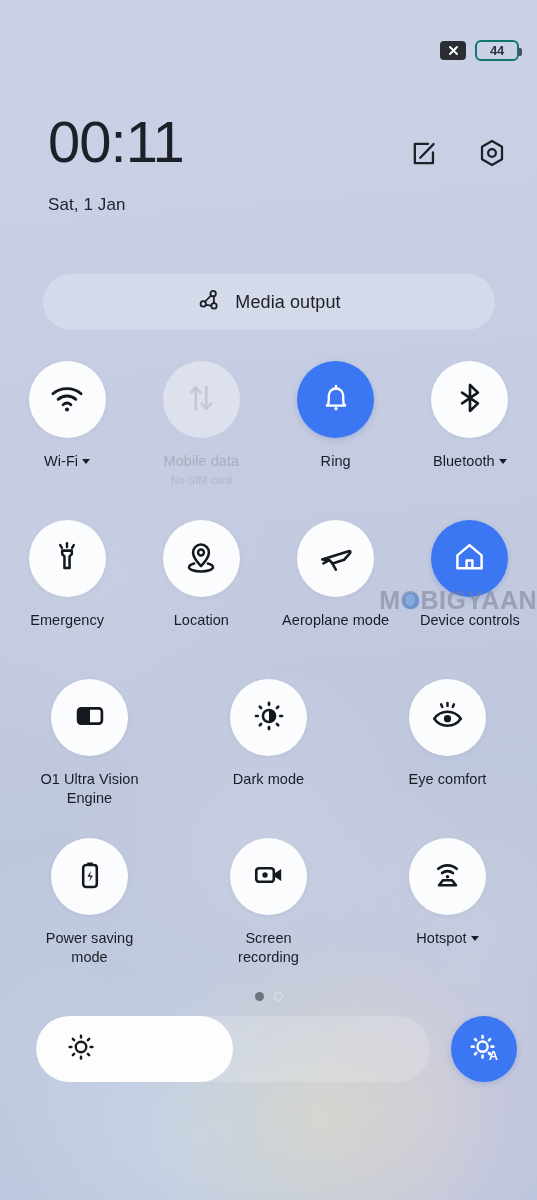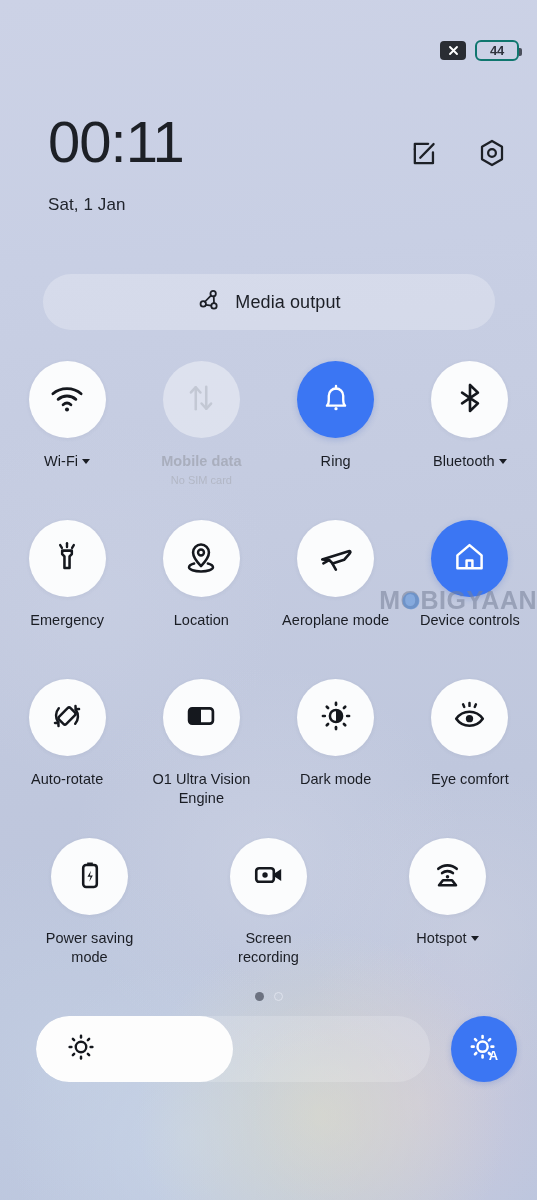--- a/index.html
+++ b/index.html
@@ -177,21 +177,21 @@
   }
   .tlabel {
     margin-top: 14px;
     font-size: 14.5px;
     color: #1a1d24;
     text-align: center;
     line-height: 1.28;
     letter-spacing: 0.05px;
     max-width: 110px;
   }
-  .tlabel.muted { color: #a9aebd; font-weight: bold; }
+  .tlabel.muted { color: #a9aebd; }
   .tsub {
     margin-top: 3px;
     font-size: 11px;
     color: #b2b7c5;
     text-align: center;
   }
   .caret {
     display: inline-block;
     width: 0; height: 0;
     margin-left: 4px;
@@ -444,34 +444,20 @@
               <path d="M3.7 11.2 L12 4.2 L20.3 11.2 V20 H3.7 Z" stroke="#ffffff" stroke-width="1.7" stroke-linejoin="round"></path>
               <path d="M10 20 V14.8 H14 V20" stroke="#ffffff" stroke-width="1.7" stroke-linejoin="round"></path>
             </svg>
           </span>
         </div>
         <div class="tlabel">Device controls</div>
       </div>
     </div>
 
     <div class="row">
-      <div class="tile">
-        <div class="circle">
-          <span>
-            <svg width="34" height="34" viewBox="0 0 24 24" fill="none">
-              <rect x="8.4" y="6.3" width="7.2" height="11.4" rx="1.5" transform="rotate(45 12 12)" stroke="#15181e" stroke-width="1.75"></rect>
-              <path d="M6.2 6.5 C3.8 9.3 3.6 13.4 5.8 16.4" stroke="#15181e" stroke-width="1.75" stroke-linecap="round"></path>
-              <path d="M3.5 16.9 L5.9 16.7 L6 19.1" stroke="#15181e" stroke-width="1.75" stroke-linecap="round" stroke-linejoin="round"></path>
-              <path d="M17.8 17.5 C20.2 14.7 20.4 10.6 18.2 7.6" stroke="#15181e" stroke-width="1.75" stroke-linecap="round"></path>
-              <path d="M20.5 7.1 L18.1 7.3 L18 4.9" stroke="#15181e" stroke-width="1.75" stroke-linecap="round" stroke-linejoin="round"></path>
-            </svg>
-          </span>
-        </div>
-        <div class="tlabel">Auto-rotate</div>
-      </div>
 
       <div class="tile">
         <div class="circle">
           <span>
             <svg width="34" height="34" viewBox="0 0 24 24" fill="none">
               <rect x="3.6" y="6.6" width="16.8" height="10.8" rx="2.2" stroke="#15181e" stroke-width="1.9"></rect>
               <path d="M3.6 8.8 C3.6 7.6 4.6 6.6 5.8 6.6 H12 V17.4 H5.8 C4.6 17.4 3.6 16.4 3.6 15.2 Z" fill="#15181e"></path>
             </svg>
           </span>
         </div>

